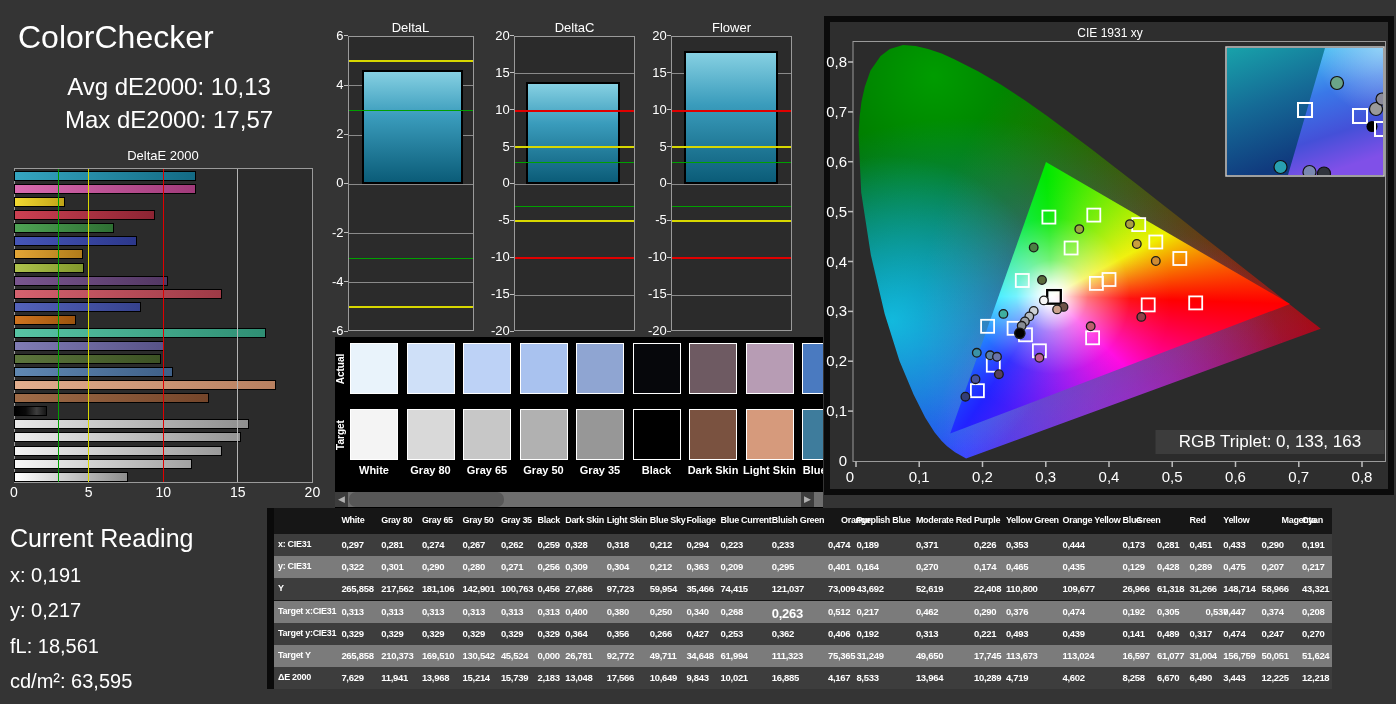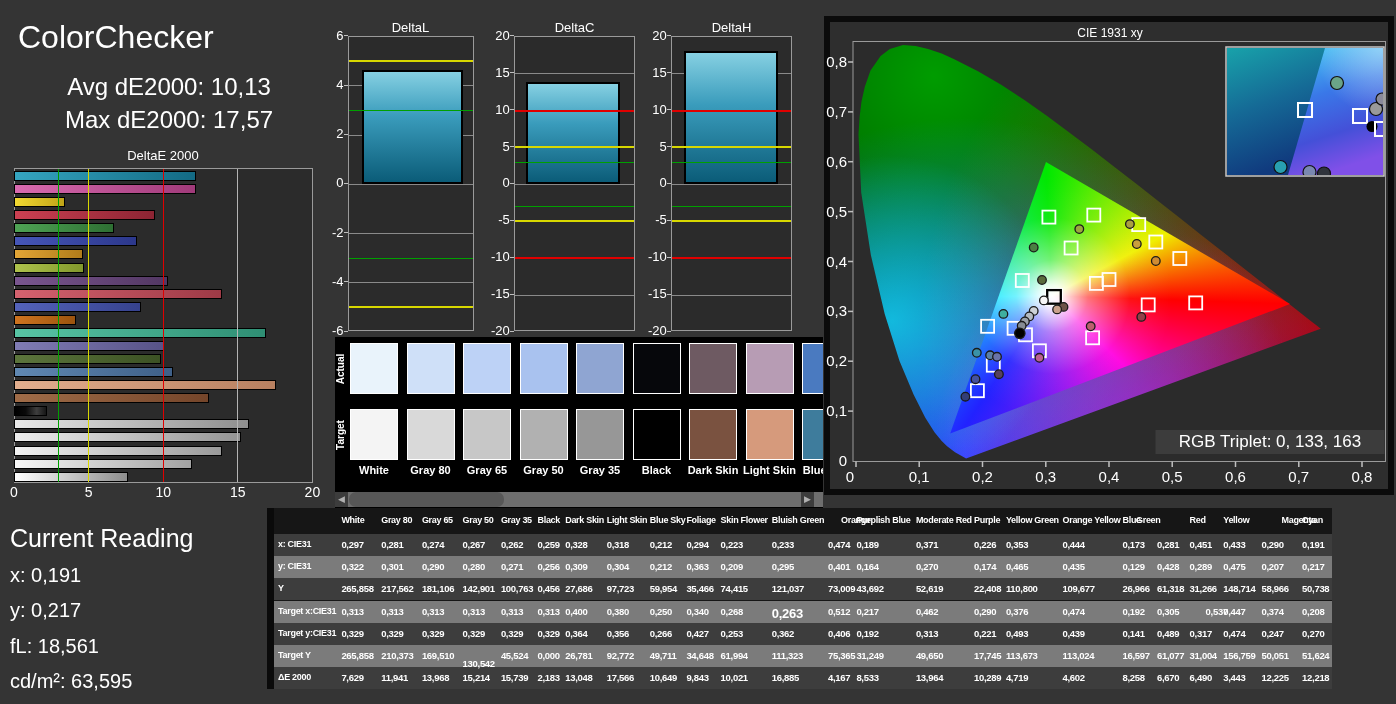--- a/index.html
+++ b/index.html
@@ -40,21 +40,21 @@
     <div class="abs" style="left:73.1px;top:0;width:1px;height:313.5px;background:#d8d800;z-index:5;"></div>
     <div class="abs" style="left:147.7px;top:0;width:1px;height:313.5px;background:#e00000;z-index:5;"></div>
   </div>
 <div class="abs ctr" style="left:-1.0px;top:484px;width:30px;font-size:14px;">0</div>
 <div class="abs ctr" style="left:73.6px;top:484px;width:30px;font-size:14px;">5</div>
 <div class="abs ctr" style="left:148.2px;top:484px;width:30px;font-size:14px;">10</div>
 <div class="abs ctr" style="left:222.8px;top:484px;width:30px;font-size:14px;">15</div>
 <div class="abs ctr" style="left:297.4px;top:484px;width:30px;font-size:14px;">20</div>
 <div class="abs ctr" style="left:347px;top:20px;width:127px;font-size:13px;">DeltaL</div>
 <div class="abs ctr" style="left:513px;top:20px;width:123px;font-size:13px;">DeltaC</div>
-<div class="abs ctr" style="left:670px;top:20px;width:123px;font-size:13px;">DeltaH</div>
+<div class="abs ctr" style="left:670px;top:20px;width:123px;font-size:13px;">Flower</div>
 <div class="abs" style="left:347.6px;top:35.8px;width:126px;height:295.2px;background:#2b2b2b;border:1px solid #9a9a9a;box-sizing:border-box;">
     <div class="abs" style="left:0;top:48.7px;width:124px;height:1px;background:#8a8a8a;z-index:1;"></div>
     <div class="abs" style="left:0;top:97.9px;width:124px;height:1px;background:#8a8a8a;z-index:1;"></div>
     <div class="abs" style="left:0;top:147.1px;width:124px;height:1px;background:#8a8a8a;z-index:1;"></div>
     <div class="abs" style="left:0;top:196.3px;width:124px;height:1px;background:#8a8a8a;z-index:1;"></div>
     <div class="abs" style="left:0;top:245.5px;width:124px;height:1px;background:#8a8a8a;z-index:1;"></div>
     <div class="abs" style="left:13px;top:33.2px;width:101px;height:114.4px;background:linear-gradient(180deg,#86d0e2,#3a9cbc 40%,#0b5c78);border:2px solid #000;box-sizing:border-box;z-index:3;"></div>
     <div class="abs" style="left:0;top:73.3px;width:124px;height:1px;background:#00a000;z-index:5;"></div>
     <div class="abs" style="left:0;top:220.9px;width:124px;height:1px;background:#00a000;z-index:5;"></div>
     <div class="abs" style="left:0;top:23.6px;width:124px;height:2px;background:#d8d800;z-index:5;"></div>
@@ -363,21 +363,21 @@
     <div class="abs" style="left:74.4px;top:7.2px;font-size:9px;font-weight:bold;white-space:nowrap;letter-spacing:-0.3px;">White</div>
     <div class="abs" style="left:114.2px;top:7.2px;font-size:9px;font-weight:bold;white-space:nowrap;letter-spacing:-0.3px;">Gray 80</div>
     <div class="abs" style="left:154.9px;top:7.2px;font-size:9px;font-weight:bold;white-space:nowrap;letter-spacing:-0.3px;">Gray 65</div>
     <div class="abs" style="left:195.6px;top:7.2px;font-size:9px;font-weight:bold;white-space:nowrap;letter-spacing:-0.3px;">Gray 50</div>
     <div class="abs" style="left:233.9px;top:7.2px;font-size:9px;font-weight:bold;white-space:nowrap;letter-spacing:-0.3px;">Gray 35</div>
     <div class="abs" style="left:270.5px;top:7.2px;font-size:9px;font-weight:bold;white-space:nowrap;letter-spacing:-0.3px;">Black</div>
     <div class="abs" style="left:298.2px;top:7.2px;font-size:9px;font-weight:bold;white-space:nowrap;letter-spacing:-0.3px;">Dark Skin</div>
     <div class="abs" style="left:339.7px;top:7.2px;font-size:9px;font-weight:bold;white-space:nowrap;letter-spacing:-0.3px;">Light Skin</div>
     <div class="abs" style="left:382.8px;top:7.2px;font-size:9px;font-weight:bold;white-space:nowrap;letter-spacing:-0.3px;">Blue Sky</div>
     <div class="abs" style="left:419.4px;top:7.2px;font-size:9px;font-weight:bold;white-space:nowrap;letter-spacing:-0.3px;">Foliage</div>
-    <div class="abs" style="left:453.6px;top:7.2px;font-size:9px;font-weight:bold;white-space:nowrap;letter-spacing:-0.3px;">Skin Flower</div>
+    <div class="abs" style="left:453.6px;top:7.2px;font-size:9px;font-weight:bold;white-space:nowrap;letter-spacing:-0.3px;">Blue Current</div>
     <div class="abs" style="left:504.8px;top:7.2px;font-size:9px;font-weight:bold;white-space:nowrap;letter-spacing:-0.3px;">Bluish Green</div>
     <div class="abs" style="left:574px;top:7.2px;font-size:9px;font-weight:bold;white-space:nowrap;letter-spacing:-0.3px;">Orange</div>
     <div class="abs" style="left:589.4px;top:7.2px;font-size:9px;font-weight:bold;white-space:nowrap;letter-spacing:-0.3px;">Purplish Blue</div>
     <div class="abs" style="left:648.9px;top:7.2px;font-size:9px;font-weight:bold;white-space:nowrap;letter-spacing:-0.3px;">Moderate Red</div>
     <div class="abs" style="left:707.0px;top:7.2px;font-size:9px;font-weight:bold;white-space:nowrap;letter-spacing:-0.3px;">Purple</div>
     <div class="abs" style="left:738.9px;top:7.2px;font-size:9px;font-weight:bold;white-space:nowrap;letter-spacing:-0.3px;">Yellow Green</div>
     <div class="abs" style="left:795.5px;top:7.2px;font-size:9px;font-weight:bold;white-space:nowrap;letter-spacing:-0.3px;">Orange Yellow</div>
     <div class="abs" style="left:855.5px;top:7.2px;font-size:9px;font-weight:bold;white-space:nowrap;letter-spacing:-0.3px;">Blue</div>
     <div class="abs" style="left:869px;top:7.2px;font-size:9px;font-weight:bold;white-space:nowrap;letter-spacing:-0.3px;">Green</div>
     <div class="abs" style="left:922.6px;top:7.2px;font-size:9px;font-weight:bold;white-space:nowrap;letter-spacing:-0.3px;">Red</div>
@@ -410,21 +410,21 @@
     <div class="abs" style="left:154.9px;top:75.9px;font-size:9.5px;font-weight:bold;white-space:nowrap;letter-spacing:-0.3px;">181,106</div>
     <div class="abs" style="left:154.9px;top:98.1px;font-size:9.5px;font-weight:bold;white-space:nowrap;letter-spacing:-0.3px;">0,313</div>
     <div class="abs" style="left:154.9px;top:120.3px;font-size:9.5px;font-weight:bold;white-space:nowrap;letter-spacing:-0.3px;">0,329</div>
     <div class="abs" style="left:154.9px;top:142.5px;font-size:9.5px;font-weight:bold;white-space:nowrap;letter-spacing:-0.3px;">169,510</div>
     <div class="abs" style="left:154.9px;top:164.7px;font-size:9.5px;font-weight:bold;white-space:nowrap;letter-spacing:-0.3px;">13,968</div>
     <div class="abs" style="left:195.6px;top:31.5px;font-size:9.5px;font-weight:bold;white-space:nowrap;letter-spacing:-0.3px;">0,267</div>
     <div class="abs" style="left:195.6px;top:53.7px;font-size:9.5px;font-weight:bold;white-space:nowrap;letter-spacing:-0.3px;">0,280</div>
     <div class="abs" style="left:195.6px;top:75.9px;font-size:9.5px;font-weight:bold;white-space:nowrap;letter-spacing:-0.3px;">142,901</div>
     <div class="abs" style="left:195.6px;top:98.1px;font-size:9.5px;font-weight:bold;white-space:nowrap;letter-spacing:-0.3px;">0,313</div>
     <div class="abs" style="left:195.6px;top:120.3px;font-size:9.5px;font-weight:bold;white-space:nowrap;letter-spacing:-0.3px;">0,329</div>
-    <div class="abs" style="left:195.6px;top:142.5px;font-size:9.5px;font-weight:bold;white-space:nowrap;letter-spacing:-0.3px;margin-top:8px;">130,542</div>
+    <div class="abs" style="left:195.6px;top:142.5px;font-size:9.5px;font-weight:bold;white-space:nowrap;letter-spacing:-0.3px;">130,542</div>
     <div class="abs" style="left:195.6px;top:164.7px;font-size:9.5px;font-weight:bold;white-space:nowrap;letter-spacing:-0.3px;">15,214</div>
     <div class="abs" style="left:233.9px;top:31.5px;font-size:9.5px;font-weight:bold;white-space:nowrap;letter-spacing:-0.3px;">0,262</div>
     <div class="abs" style="left:233.9px;top:53.7px;font-size:9.5px;font-weight:bold;white-space:nowrap;letter-spacing:-0.3px;">0,271</div>
     <div class="abs" style="left:233.9px;top:75.9px;font-size:9.5px;font-weight:bold;white-space:nowrap;letter-spacing:-0.3px;">100,763</div>
     <div class="abs" style="left:233.9px;top:98.1px;font-size:9.5px;font-weight:bold;white-space:nowrap;letter-spacing:-0.3px;">0,313</div>
     <div class="abs" style="left:233.9px;top:120.3px;font-size:9.5px;font-weight:bold;white-space:nowrap;letter-spacing:-0.3px;">0,329</div>
     <div class="abs" style="left:233.9px;top:142.5px;font-size:9.5px;font-weight:bold;white-space:nowrap;letter-spacing:-0.3px;">45,524</div>
     <div class="abs" style="left:233.9px;top:164.7px;font-size:9.5px;font-weight:bold;white-space:nowrap;letter-spacing:-0.3px;">15,739</div>
     <div class="abs" style="left:270.5px;top:31.5px;font-size:9.5px;font-weight:bold;white-space:nowrap;letter-spacing:-0.3px;">0,259</div>
     <div class="abs" style="left:270.5px;top:53.7px;font-size:9.5px;font-weight:bold;white-space:nowrap;letter-spacing:-0.3px;">0,256</div>
@@ -547,17 +547,17 @@
     <div class="abs" style="left:956.2px;top:164.7px;font-size:9.5px;font-weight:bold;white-space:nowrap;letter-spacing:-0.3px;">3,443</div>
     <div class="abs" style="left:994.5px;top:31.5px;font-size:9.5px;font-weight:bold;white-space:nowrap;letter-spacing:-0.3px;">0,290</div>
     <div class="abs" style="left:994.5px;top:53.7px;font-size:9.5px;font-weight:bold;white-space:nowrap;letter-spacing:-0.3px;">0,207</div>
     <div class="abs" style="left:994.5px;top:75.9px;font-size:9.5px;font-weight:bold;white-space:nowrap;letter-spacing:-0.3px;">58,966</div>
     <div class="abs" style="left:994.5px;top:98.1px;font-size:9.5px;font-weight:bold;white-space:nowrap;letter-spacing:-0.3px;">0,374</div>
     <div class="abs" style="left:994.5px;top:120.3px;font-size:9.5px;font-weight:bold;white-space:nowrap;letter-spacing:-0.3px;">0,247</div>
     <div class="abs" style="left:994.5px;top:142.5px;font-size:9.5px;font-weight:bold;white-space:nowrap;letter-spacing:-0.3px;">50,051</div>
     <div class="abs" style="left:994.5px;top:164.7px;font-size:9.5px;font-weight:bold;white-space:nowrap;letter-spacing:-0.3px;">12,225</div>
     <div class="abs" style="left:1035.1px;top:31.5px;font-size:9.5px;font-weight:bold;white-space:nowrap;letter-spacing:-0.3px;">0,191</div>
     <div class="abs" style="left:1035.1px;top:53.7px;font-size:9.5px;font-weight:bold;white-space:nowrap;letter-spacing:-0.3px;">0,217</div>
-    <div class="abs" style="left:1035.1px;top:75.9px;font-size:9.5px;font-weight:bold;white-space:nowrap;letter-spacing:-0.3px;">50,738</div>
+    <div class="abs" style="left:1035.1px;top:75.9px;font-size:9.5px;font-weight:bold;white-space:nowrap;letter-spacing:-0.3px;">43,321</div>
     <div class="abs" style="left:1035.1px;top:98.1px;font-size:9.5px;font-weight:bold;white-space:nowrap;letter-spacing:-0.3px;">0,208</div>
     <div class="abs" style="left:1035.1px;top:120.3px;font-size:9.5px;font-weight:bold;white-space:nowrap;letter-spacing:-0.3px;">0,270</div>
     <div class="abs" style="left:1035.1px;top:142.5px;font-size:9.5px;font-weight:bold;white-space:nowrap;letter-spacing:-0.3px;">51,624</div>
     <div class="abs" style="left:1035.1px;top:164.7px;font-size:9.5px;font-weight:bold;white-space:nowrap;letter-spacing:-0.3px;">12,218</div>
   </div>
 </body></html>

